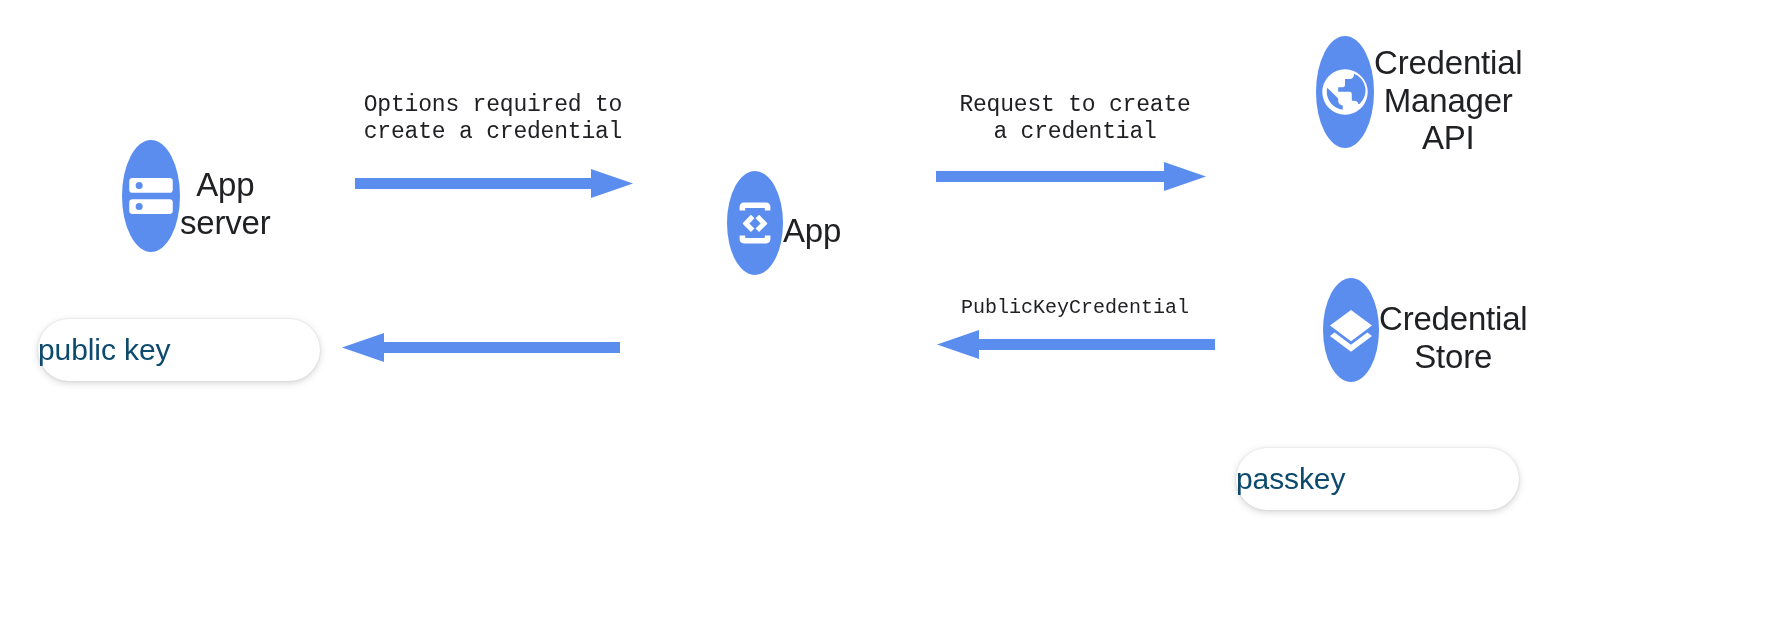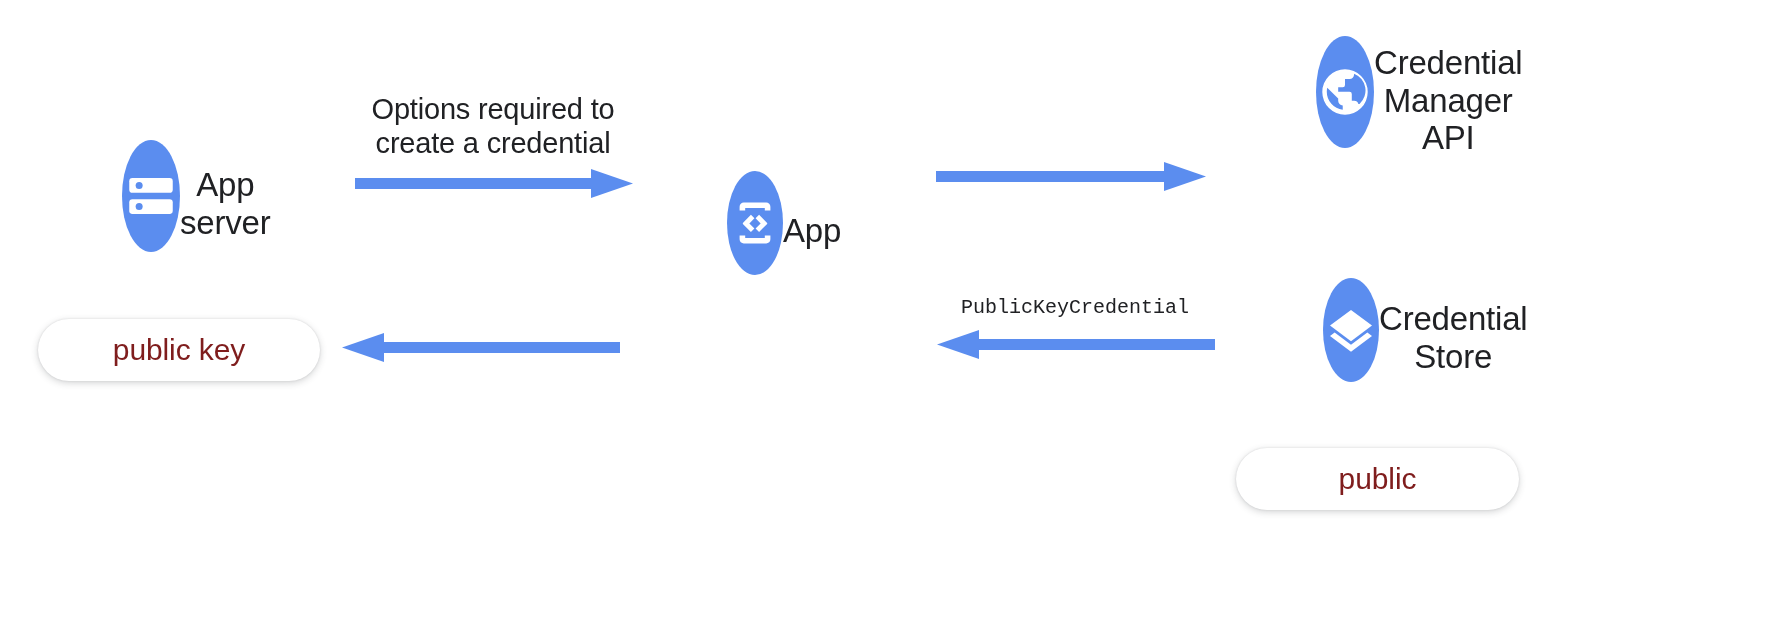--- a/index.html
+++ b/index.html
@@ -55,39 +55,39 @@
 
   
   .pill {
     position: absolute;
     height: 62px;
     border-radius: 34px;
     background: #ffffff;
     box-shadow: 0 2px 7px rgba(60,64,67,0.22), 0 0 2px rgba(60,64,67,0.16);
     display: flex;
     align-items: center;
-    justify-content: center;
     font-size: 30px;
-    color: #7f1d1d;
+    color: #0c4a6e;
     letter-spacing: -0.1px;
   }
 
   
   .arrow {
     position: absolute;
     display: block;
   }
   .arrow-label {
     position: absolute;
-    font-size: 29px;
+    font-size: 23px;
     line-height: 1.18;
     color: #202124;
     text-align: center;
     white-space: pre-line;
     letter-spacing: -0.2px;
+    font-family: Liberation Mono, monospace;
   }
   .arrow-label.mono {
     font-family: "Liberation Mono", "DejaVu Sans Mono", monospace;
     font-size: 20px;
     letter-spacing: 0px;
   }
 </style>
 </head>
 <body>
 
@@ -135,35 +135,37 @@
     <div class="icon-circle small">
       <svg width="56" height="56" viewBox="0 0 24 24" aria-hidden="true">
         <path d="M12 3.4L3.0 10.1l9.0 6.7 9.0-6.7-9.0-6.7z" fill="#ffffff"></path>
         <path d="M12 18.3l-7.0-5.2-2.0 1.5 9.0 6.7 9.0-6.7-2.0-1.5-7.0 5.2z" fill="#ffffff"></path>
       </svg>
     </div>
     <div class="node-label">Credential Store</div>
   </div>
 
   <div class="pill" style="left:1236px; top:448px; width:283px;">
-    <span>public</span>
+    <span>passkey</span>
   </div>
 
   <div class="arrow-label" style="left:348px; top:92px; width:290px;">Options required to
 create a credential</div>
   <svg class="arrow" style="left:355px; top:164px;" width="280" height="38" viewBox="0 0 280 38">
     <rect x="0" y="14" width="240" height="11" fill="#5b8def"></rect>
     <path d="M236 5 L278 19.5 L236 34 Z" fill="#5b8def"></path>
   </svg>
 
   <svg class="arrow" style="left:335px; top:328px;" width="285" height="38" viewBox="0 0 285 38">
     <rect x="45" y="14" width="240" height="11" fill="#5b8def"></rect>
     <path d="M49 5 L7 19.5 L49 34 Z" fill="#5b8def"></path>
   </svg>
 
+  <div class="arrow-label" style="left:930px; top:92px; width:290px;">Request to create
+a credential</div>
   <svg class="arrow" style="left:936px; top:157px;" width="272" height="38" viewBox="0 0 272 38">
     <rect x="0" y="14" width="232" height="11" fill="#5b8def"></rect>
     <path d="M228 5 L270 19.5 L228 34 Z" fill="#5b8def"></path>
   </svg>
 
   <div class="arrow-label mono" style="left:905px; top:296px; width:340px;">PublicKeyCredential</div>
   <svg class="arrow" style="left:930px; top:325px;" width="285" height="38" viewBox="0 0 285 38">
     <rect x="45" y="14" width="240" height="11" fill="#5b8def"></rect>
     <path d="M49 5 L7 19.5 L49 34 Z" fill="#5b8def"></path>
   </svg>

